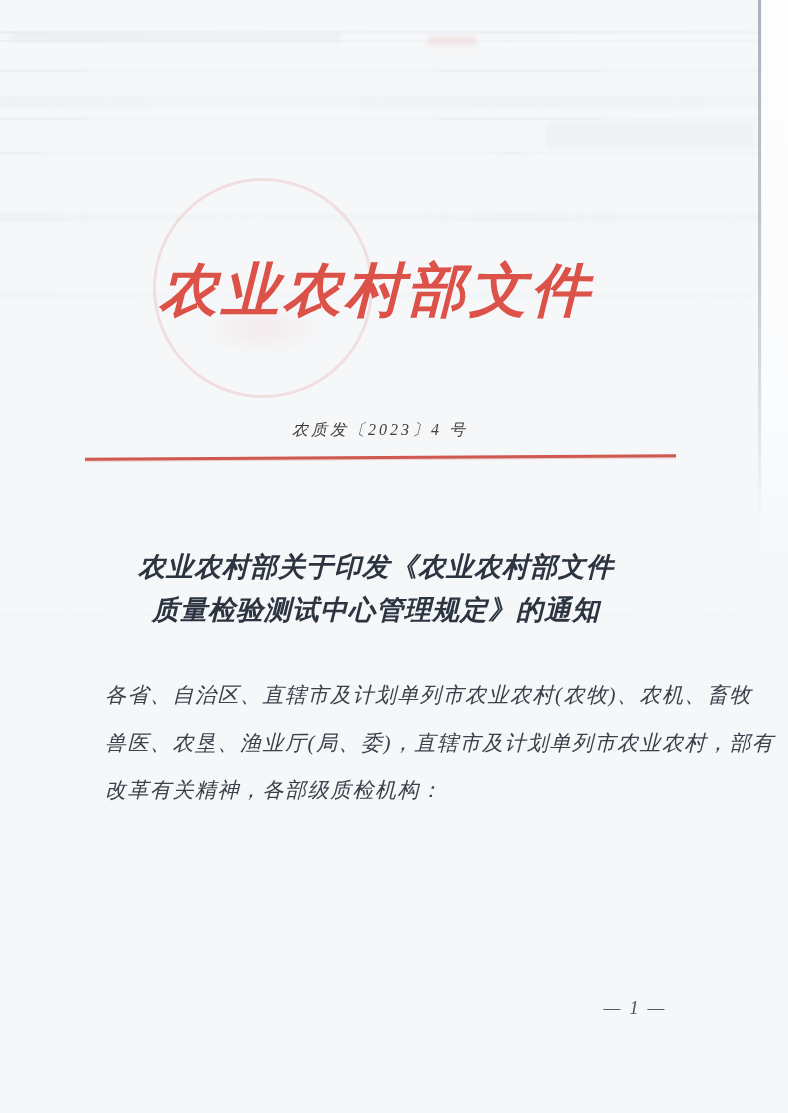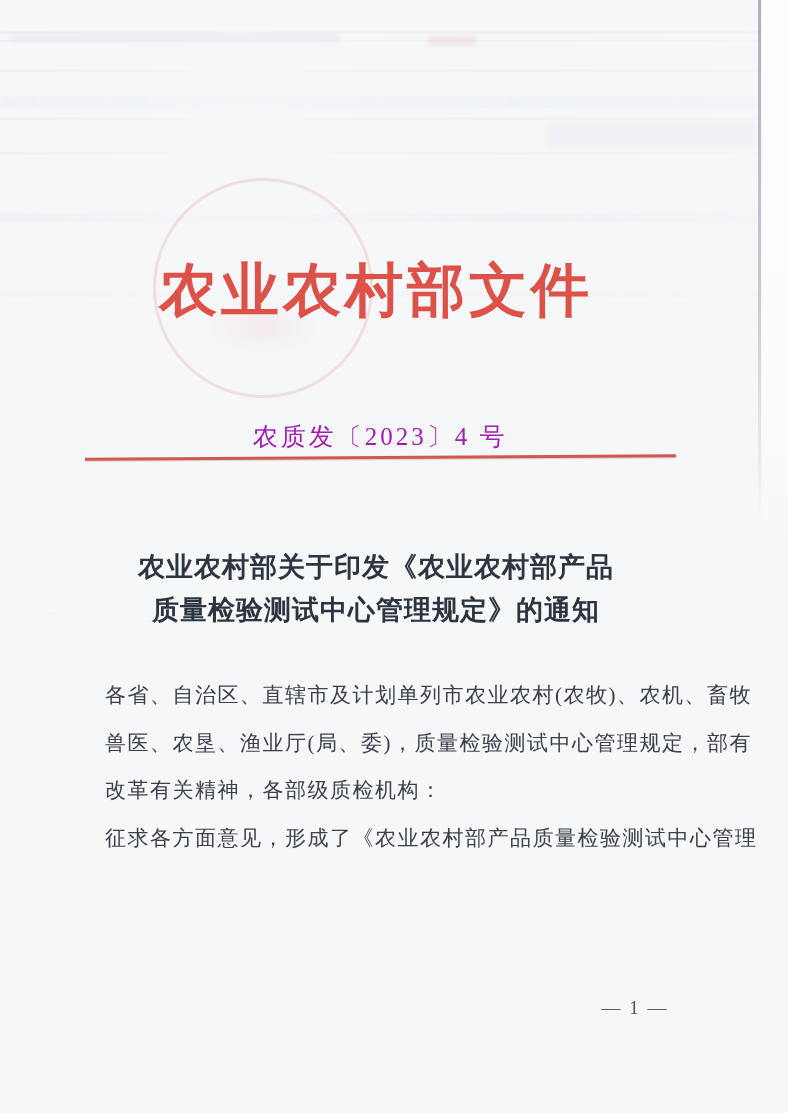--- a/index.html
+++ b/index.html
@@ -12,20 +12,21 @@
   }
   *{margin:0;padding:0;box-sizing:border-box;}
   html,body{background:#e9ebee;}
   .scan{
     position:relative;
     width:788px;height:1113px;
     background:var(--page-bg);
     overflow:hidden;
     font-family:"Liberation Serif","DejaVu Serif",serif;
     color:var(--ink);
+    font-style:italic;
   }
   
   .streak{
     position:absolute;left:0;width:100%;
     background:linear-gradient(90deg,rgba(173,184,197,.22),rgba(173,184,197,.08) 30%,rgba(173,184,197,.20) 65%,rgba(173,184,197,.10));
     pointer-events:none;
   }
   .s1{top:31px;height:3px;opacity:.55;}
   .s2{top:40px;height:2px;opacity:.45;}
   .s3{top:69px;height:3px;opacity:.40;}
@@ -69,21 +70,21 @@
   .letterhead{
     position:absolute;left:0;top:252px;width:752px;
     text-align:center;
     font-size:58px;font-weight:bold;
     letter-spacing:4px;
     color:var(--red);
   }
   .doc-number{
     position:absolute;left:0;top:420px;width:760px;
     text-align:center;
-    font-size:25px;color:#a21caf;letter-spacing:3px;
+    font-size:16px;color:#404040;letter-spacing:3px;
   }
   .red-rule{
     position:absolute;left:85px;top:456px;width:591px;height:3px;
     background:var(--rule-red);
     transform:rotate(-0.35deg);
     box-shadow:0 1px 1px rgba(207,88,80,.30);
   }
   .notice-title{
     position:absolute;left:0;top:546px;width:752px;
     text-align:center;color:var(--title-ink);
@@ -129,26 +130,25 @@
   <div class="seal"></div>
   <div class="seal-inner"></div>
 
   <div class="letterhead">农业农村部文件</div>
 
   <div class="doc-number">农质发〔2023〕4 号</div>
 
   <div class="red-rule"></div>
 
   <div class="notice-title">
-    <div>农业农村部关于印发《农业农村部产品</div>
+    <div>农业农村部关于印发《农业农村部文件</div>
     <div>质量检验测试中心管理规定》的通知</div>
   </div>
 
   <div class="body-text">
     <div class="line">各省、自治区、直辖市及计划单列市农业农村(农牧)、农机、畜牧</div>
-    <div class="line">兽医、农垦、渔业厅(局、委)，质量检验测试中心管理规定，部有</div>
+    <div class="line">兽医、农垦、渔业厅(局、委)，直辖市及计划单列市农业农村，部有</div>
     <div class="line last">改革有关精神，各部级质检机构：</div>
-    <div class="line last">征求各方面意见，形成了《农业农村部产品质量检验测试中心管理</div>
   </div>
 
   <div class="page-number">— 1 —</div>
 
 </div>
 
 </body></html>

